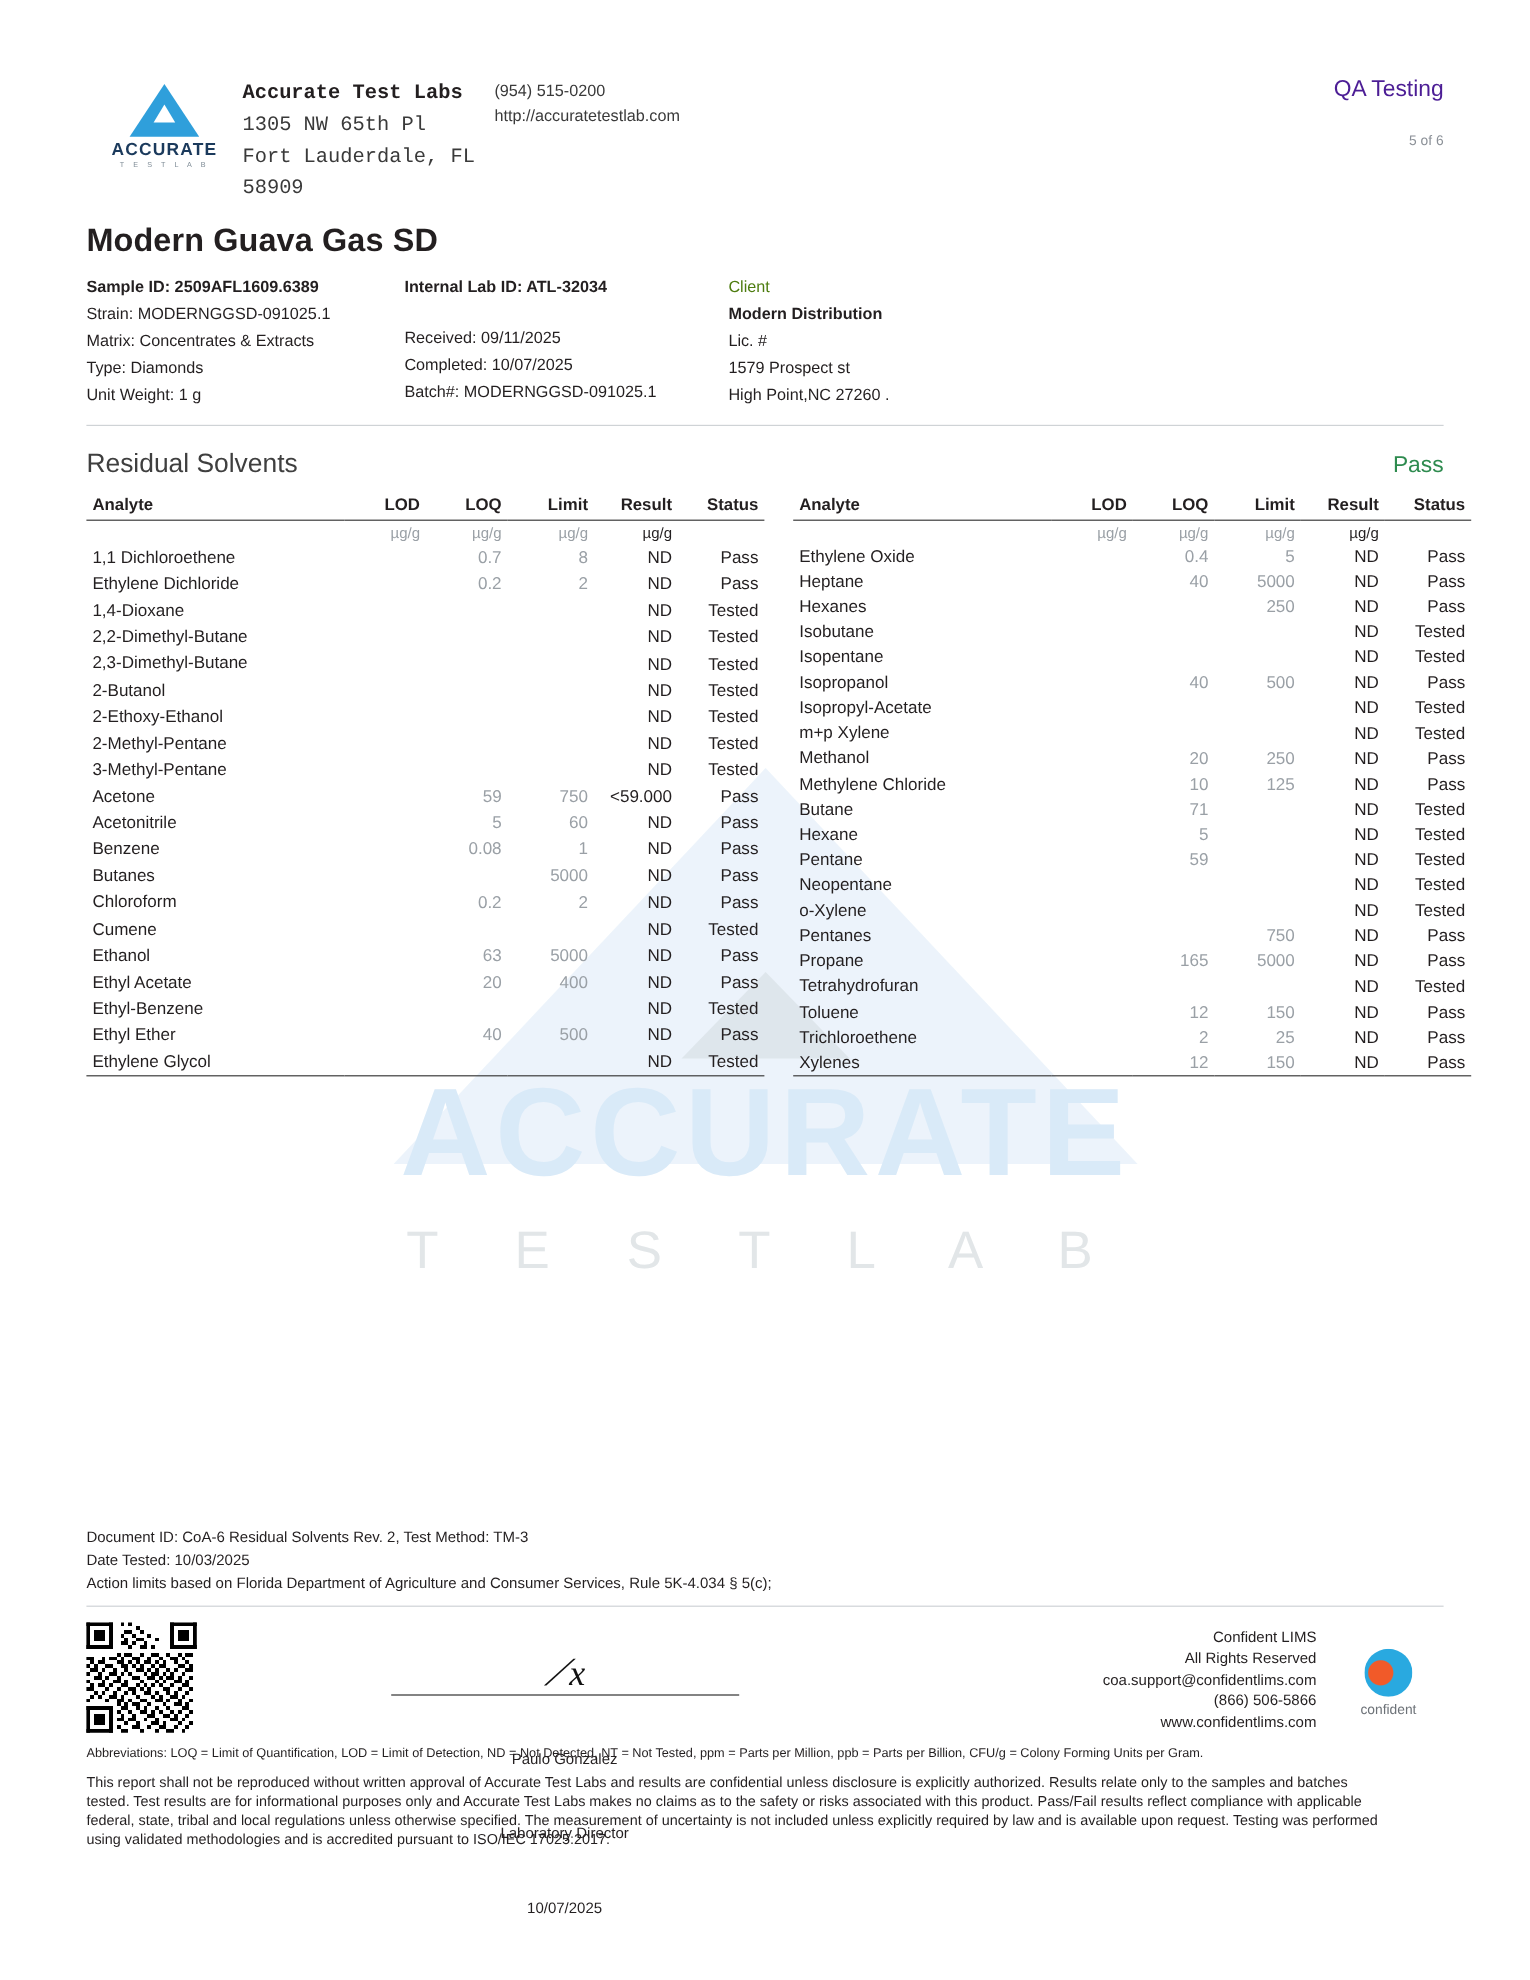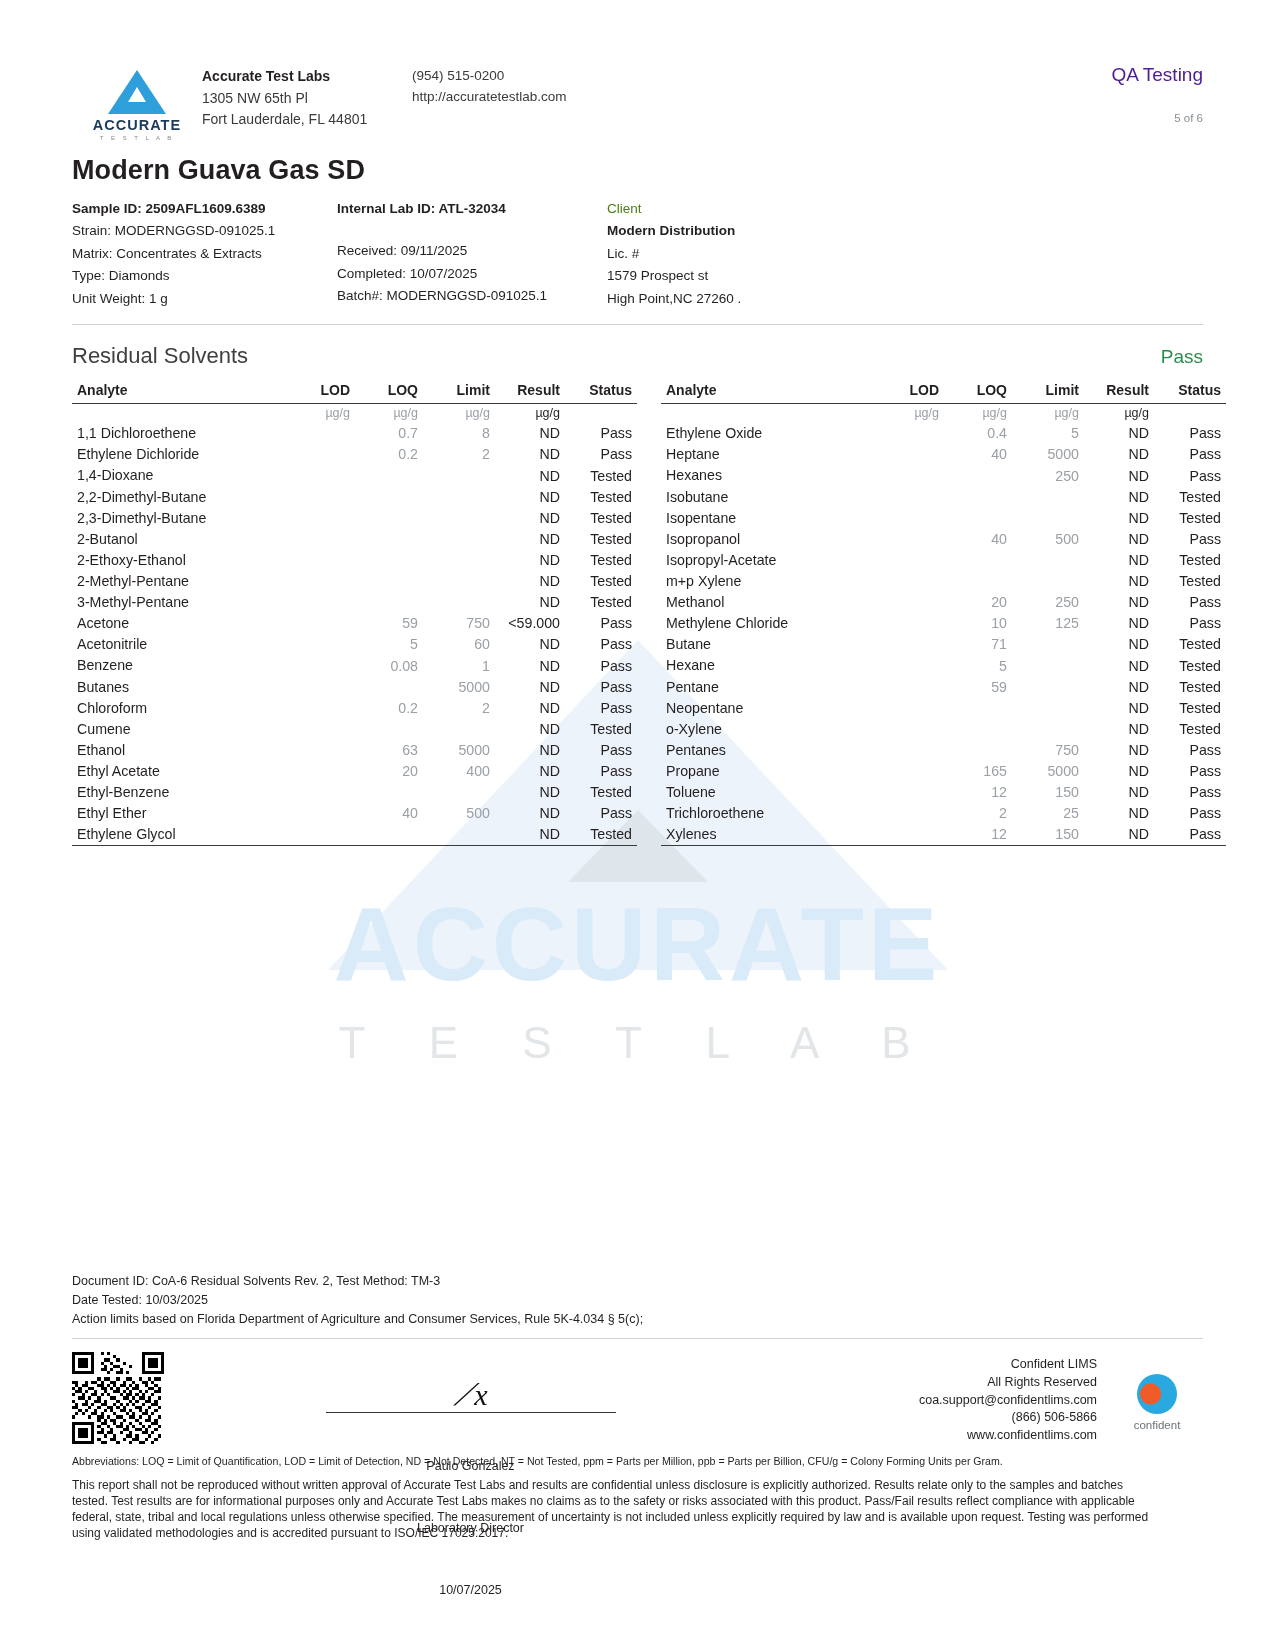--- a/index.html
+++ b/index.html
@@ -60,21 +60,21 @@
     border-bottom:44px solid #2f9fdb;
   }
   .logo-tri:after {
     content:""; position:absolute; left:20px; top:17px;
     width:0;height:0;border-left:9px solid transparent;border-right:9px solid transparent;
     border-bottom:15px solid #ffffff;
   }
   .logo-word { font-size:14.5px; font-weight:bold; letter-spacing:1px; color:#1b3a5c; text-align:center; margin-top:3px;}
   .logo-sub { font-size:6px; letter-spacing:3px; color:#7f8c96; text-align:center; margin-top:2px;}
 
-  .lab-info { font-size:14px; line-height:1.55; color:#3a3a3a; width:210px; padding-top:4px;}
+  .lab-info { font-size:17px; line-height:1.55; color:#3a3a3a; width:210px; padding-top:4px;font-family:Liberation Mono, monospace;}
   .lab-info .name { font-weight:bold; color:#231f20;}
   .lab-contact { font-size:13.5px; line-height:1.55; color:#3a3a3a; padding-top:4px; width:260px;}
   .hdr-right { margin-left:auto; text-align:right; padding-top:2px;}
   .qa { font-size:19px; color:#4c1d95; }
   .pageno { font-size:11.5px; color:#8b9097; margin-top:26px;}
 
   
   h1.title { font-size:27px; margin:14px 0 0 0; font-weight:bold; letter-spacing:.1px;}
   .meta { display:flex; margin-top:12px; font-size:13.5px; line-height:1.66; }
   .meta-col-1 { width:265px; }
@@ -138,21 +138,21 @@
 
     <div class="header">
       <div class="logo-block">
         <div class="logo-tri"></div>
         <div class="logo-word">ACCURATE</div>
         <div class="logo-sub">T E S T   L A B</div>
       </div>
       <div class="lab-info">
         <div class="name">Accurate Test Labs</div>
         <div>1305 NW 65th Pl</div>
-        <div>Fort Lauderdale, FL 44801</div>
+        <div>Fort Lauderdale, FL 58909</div>
       </div>
       <div class="lab-contact">
         <div>(954) 515-0200</div>
         <div>http://accuratetestlab.com</div>
       </div>
       <div class="hdr-right">
         <div class="qa">QA Testing</div>
         <div class="pageno">5 of 6</div>
       </div>
     </div>
@@ -538,20 +538,28 @@
               <td>ND</td>
               <td>Pass</td>
             </tr>
             <tr>
               <td class="analyte">Propane</td>
               <td class="dim"></td>
               <td class="dim">165</td>
               <td class="dim">5000</td>
               <td>ND</td>
               <td>Pass</td>
+            </tr>
+            <tr>
+              <td class="analyte">Tetrahydrofuran</td>
+              <td class="dim"></td>
+              <td class="dim"></td>
+              <td class="dim"></td>
+              <td>ND</td>
+              <td>Tested</td>
             </tr>
             <tr>
               <td class="analyte">Toluene</td>
               <td class="dim"></td>
               <td class="dim">12</td>
               <td class="dim">150</td>
               <td>ND</td>
               <td>Pass</td>
             </tr>
             <tr>

